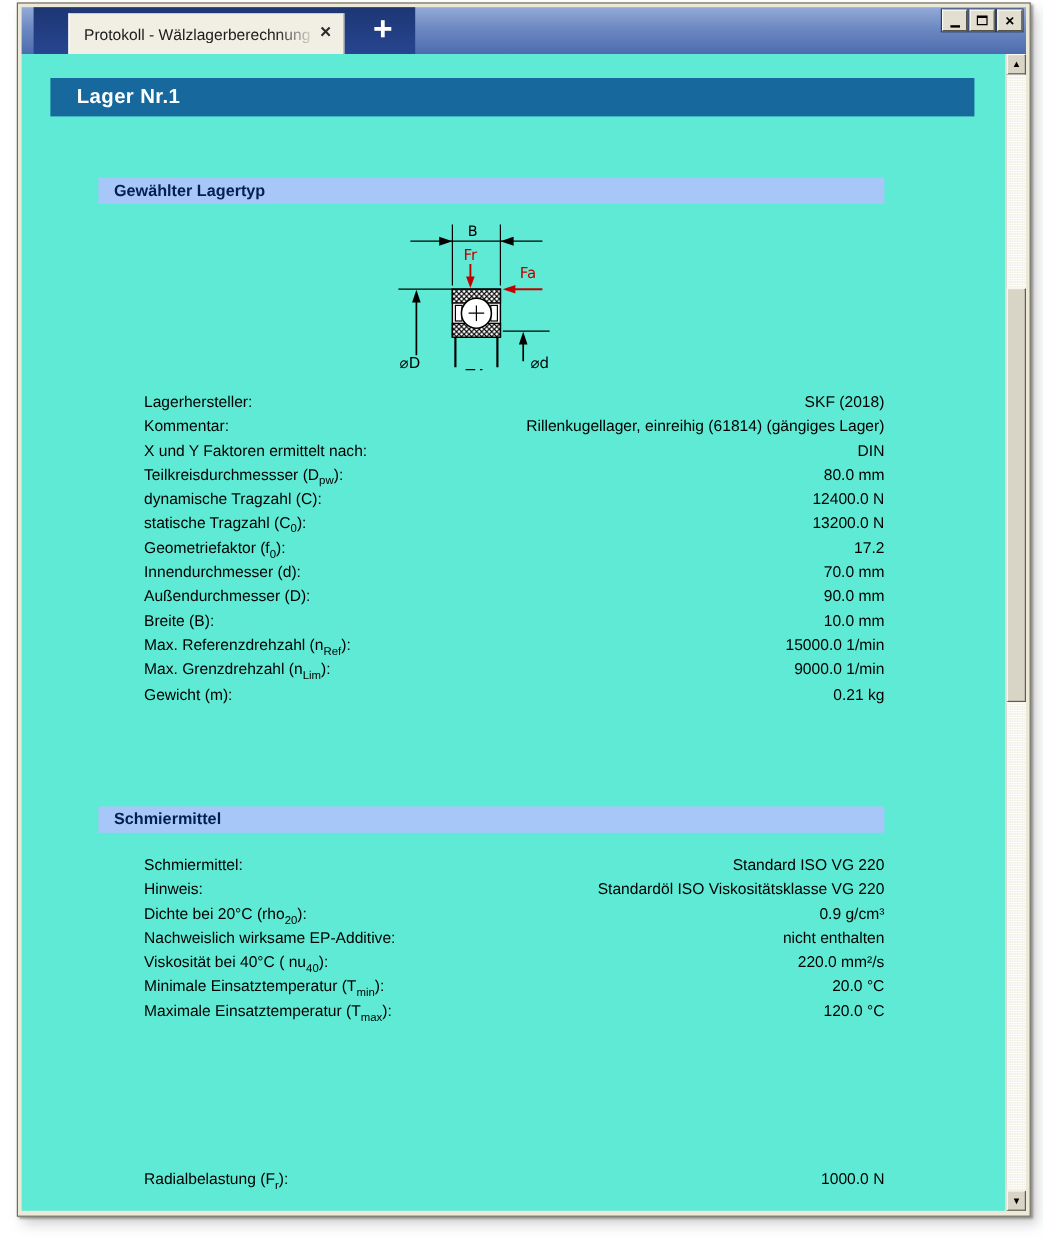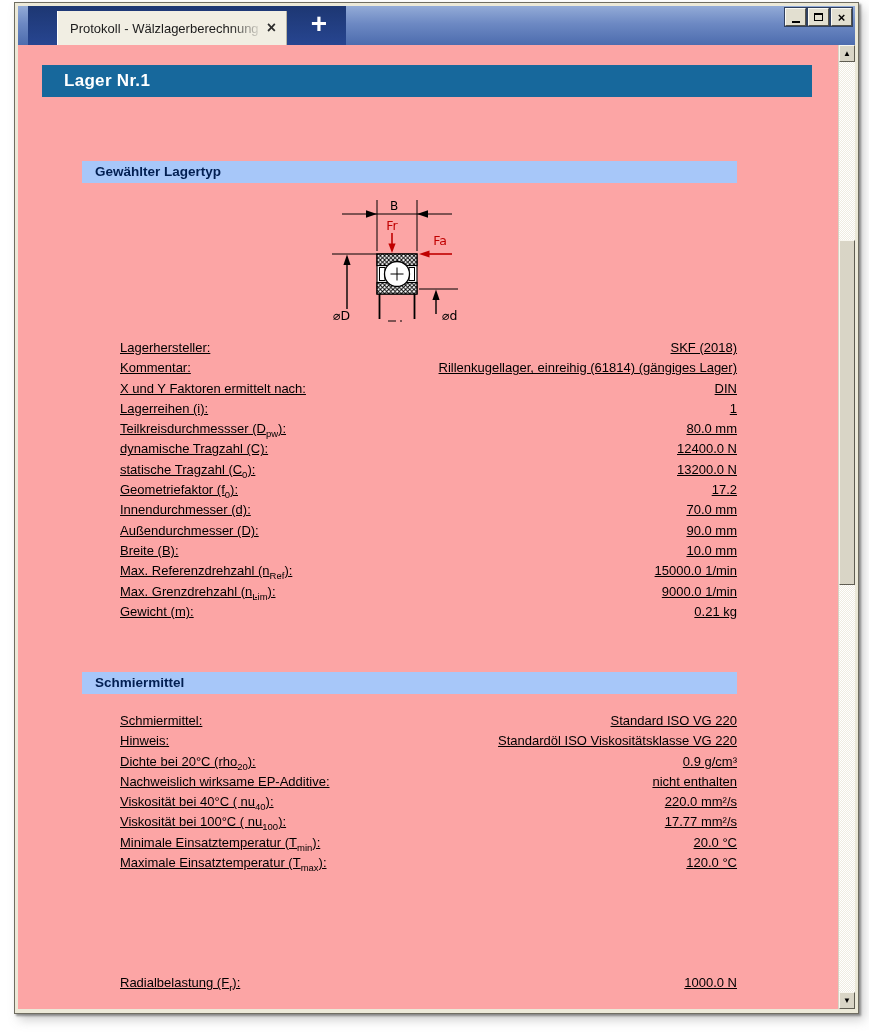--- a/index.html
+++ b/index.html
@@ -24,35 +24,35 @@
     font-size:28px;font-weight:bold;text-align:center;line-height:32px;}
   .win-controls{position:absolute;right:3px;top:2px;display:flex;gap:2px;}
   .win-btn{width:19px;height:16px;background:#e2dfd0;
     border:1px solid;border-color:#fbfaf4 #565449 #565449 #fbfaf4;
     box-shadow:0 0 0 1px #30405f;display:flex;align-items:center;justify-content:center;}
   .glyph-min{width:8px;height:2px;background:#000;margin-top:9px;}
   .glyph-max{width:9px;height:8px;border:1px solid #000;border-top-width:2px;box-sizing:border-box;}
   .glyph-close{font-size:13px;font-weight:bold;color:#000;line-height:1;}
   .body-row{display:flex;height:964px;}
   
-  .page{position:relative;flex:1;background:#fca5a5;overflow:hidden;}
+  .page{position:relative;flex:1;background:#5eead4;overflow:hidden;}
   .page-title{position:absolute;left:24px;top:20px;width:770px;height:32px;box-sizing:border-box;
     background:#17689c;color:#ffffff;font-size:17px;font-weight:bold;
     line-height:32px;padding-left:22px;letter-spacing:.3px;}
   .section{position:absolute;left:64px;width:655px;}
   .sec-header{height:22px;line-height:22px;background:#a7c7f9;color:#021f52;
     font-size:13.5px;font-weight:bold;padding-left:13px;}
   .diagram{display:block;margin:14px auto 0;}
   .rows{margin-top:14px;}
   .row{display:flex;justify-content:space-between;align-items:center;
-    height:20.3px;line-height:20.3px;padding-left:38px;font-size:13px;color:#000;text-decoration:underline;}
+    height:20.3px;line-height:20.3px;padding-left:38px;font-size:13px;color:#000;}
   .row .lbl{white-space:nowrap;}
   .row .val{white-space:nowrap;text-align:right;}
   .row sub{font-size:9.5px;line-height:0;}
-  .sec1{top:116px;} .sec2{top:627px;} .sec3{top:911px;}
+  .sec1{top:103px;} .sec2{top:627px;} .sec3{top:911px;}
   .sec1 .rows{margin-top:14px;} .sec2 .rows,.sec3 .rows{margin-top:17px;}
   
   .scrollbar{position:relative;width:17px;background:#fff;
     background-image:conic-gradient(#efece1 0 25%,#ffffff 0 50%,#efece1 0 75%,#ffffff 0);
     background-size:2px 2px;border-left:1px solid #d8d5c6;box-sizing:border-box;}
   .sb-btn{position:absolute;left:0;width:16px;height:17px;background:#d9d5c6;
     border:1px solid;border-color:#f8f6ee #5f5d52 #5f5d52 #f8f6ee;box-sizing:border-box;
     display:flex;align-items:center;justify-content:center;font-size:8px;color:#000;}
   .sb-up{top:0;} .sb-down{bottom:0;}
   .sb-thumb{position:absolute;left:0;top:195px;width:16px;height:345px;background:#d9d5c6;
@@ -147,24 +147,20 @@
             </div>
             <div class="row">
               <span class="lbl">Kommentar:</span>
               <span class="val">Rillenkugellager, einreihig (61814) (gängiges Lager)</span>
             </div>
             <div class="row">
               <span class="lbl">X und Y Faktoren ermittelt nach:</span>
               <span class="val">DIN</span>
             </div>
             <div class="row">
-              <span class="lbl">Lagerreihen (i):</span>
-              <span class="val">1</span>
-            </div>
-            <div class="row">
               <span class="lbl">Teilkreisdurchmessser (D<sub>pw</sub>):</span>
               <span class="val">80.0 mm</span>
             </div>
             <div class="row">
               <span class="lbl">dynamische Tragzahl (C):</span>
               <span class="val">12400.0 N</span>
             </div>
             <div class="row">
               <span class="lbl">statische Tragzahl (C<sub>0</sub>):</span>
               <span class="val">13200.0 N</span>
@@ -215,24 +211,20 @@
               <span class="lbl">Dichte bei 20°C (rho<sub>20</sub>):</span>
               <span class="val">0.9 g/cm³</span>
             </div>
             <div class="row">
               <span class="lbl">Nachweislich wirksame EP-Additive:</span>
               <span class="val">nicht enthalten</span>
             </div>
             <div class="row">
               <span class="lbl">Viskosität bei 40°C ( nu<sub>40</sub>):</span>
               <span class="val">220.0 mm²/s</span>
-            </div>
-            <div class="row">
-              <span class="lbl">Viskosität bei 100°C ( nu<sub>100</sub>):</span>
-              <span class="val">17.77 mm²/s</span>
             </div>
             <div class="row">
               <span class="lbl">Minimale Einsatztemperatur (T<sub>min</sub>):</span>
               <span class="val">20.0 °C</span>
             </div>
             <div class="row">
               <span class="lbl">Maximale Einsatztemperatur (T<sub>max</sub>):</span>
               <span class="val">120.0 °C</span>
             </div>
           </div>

